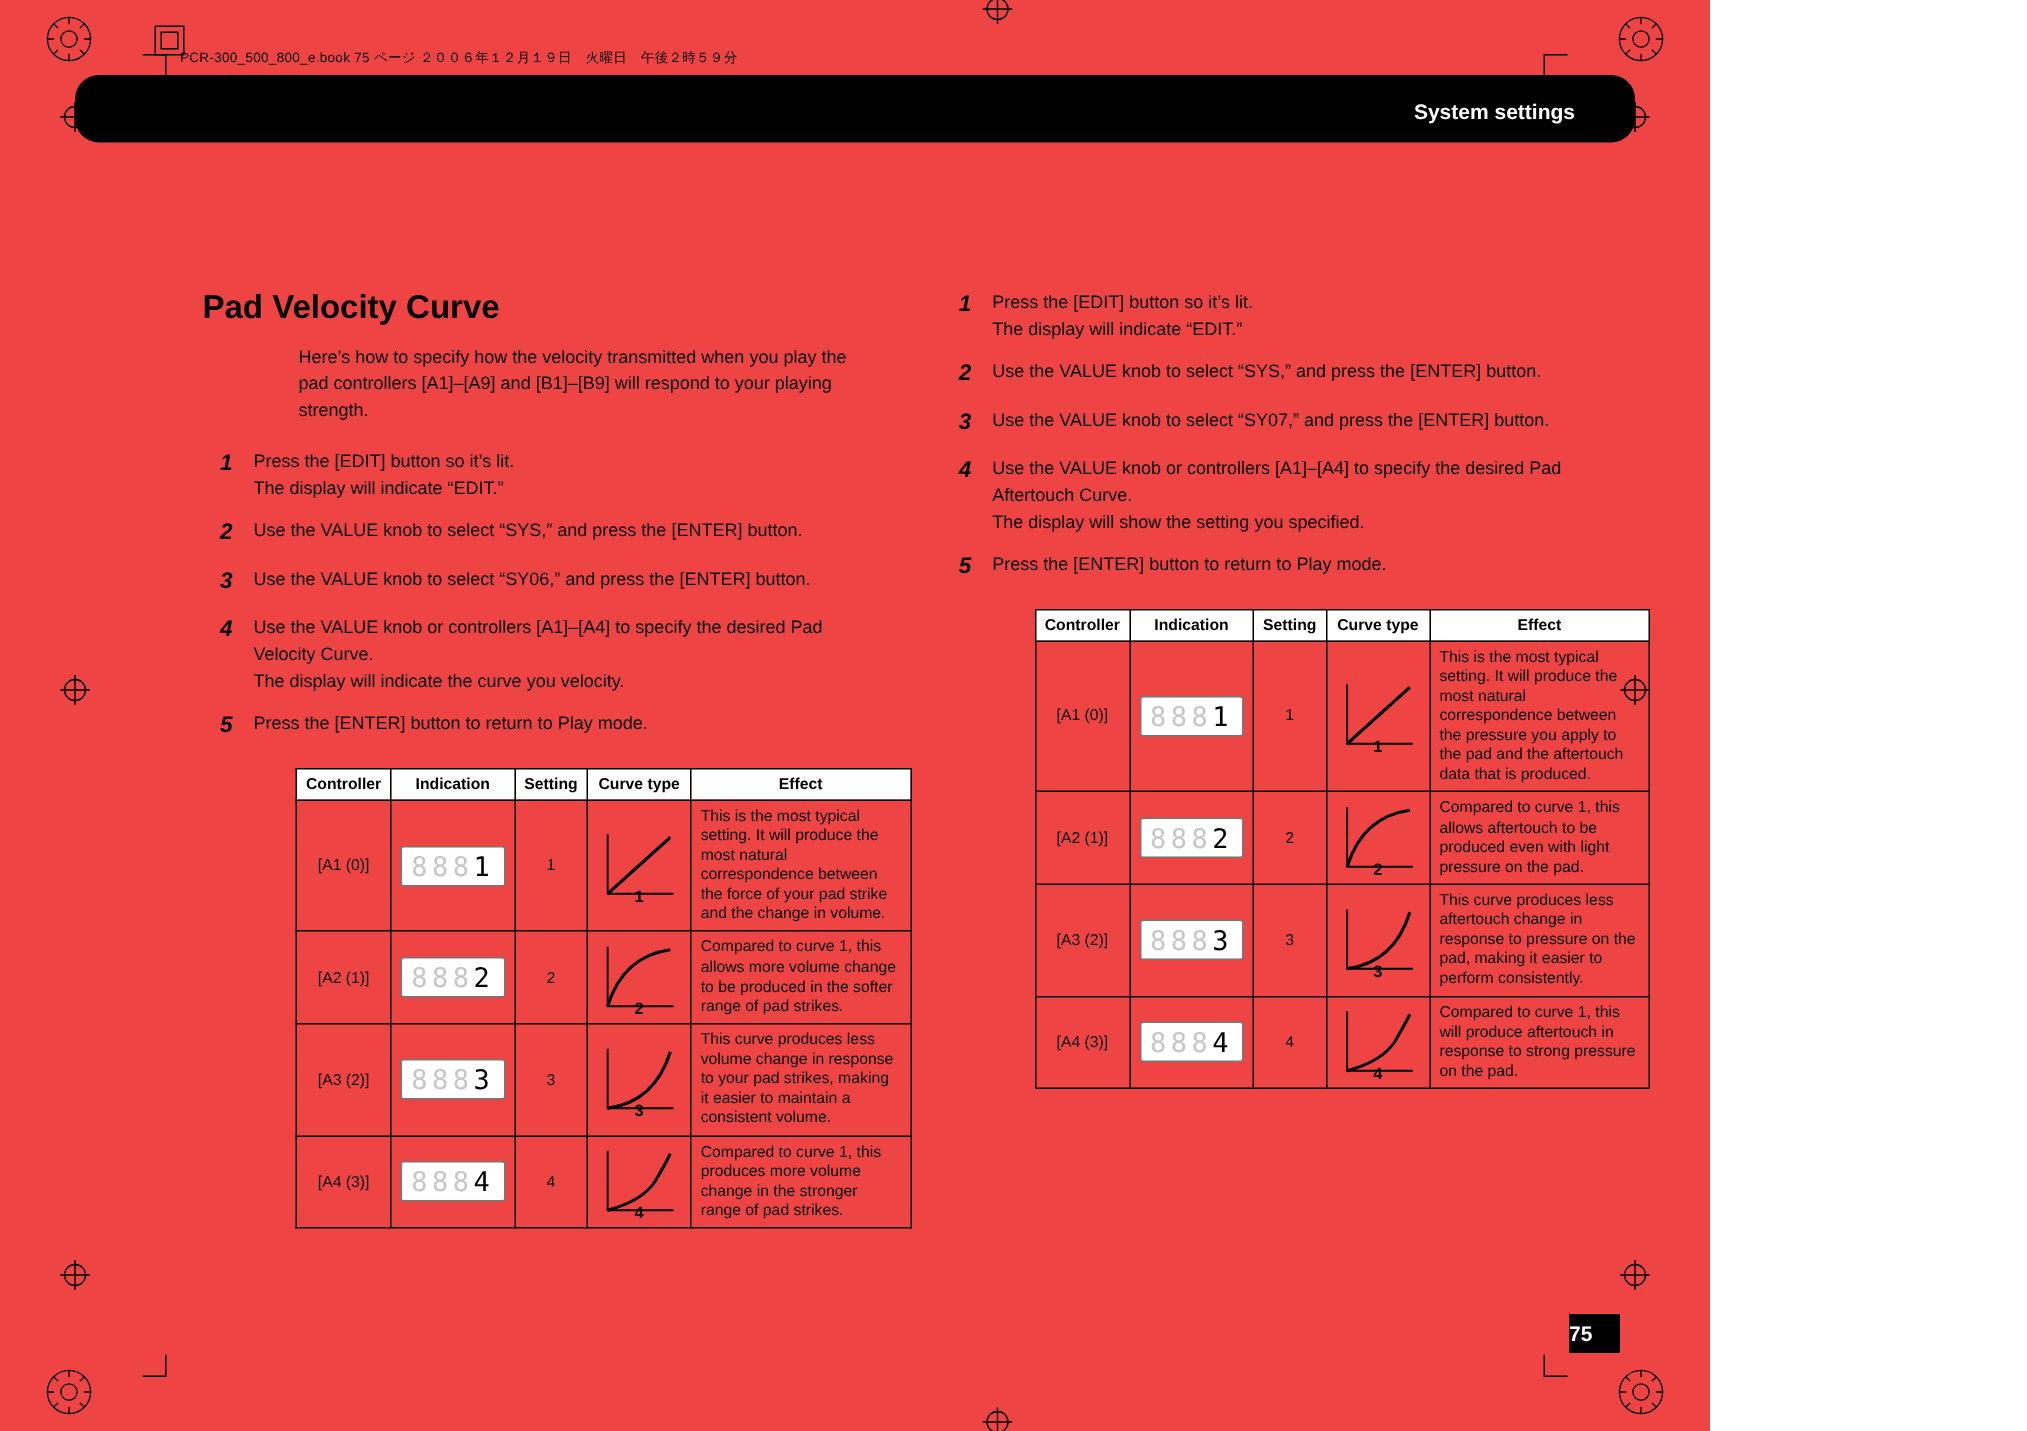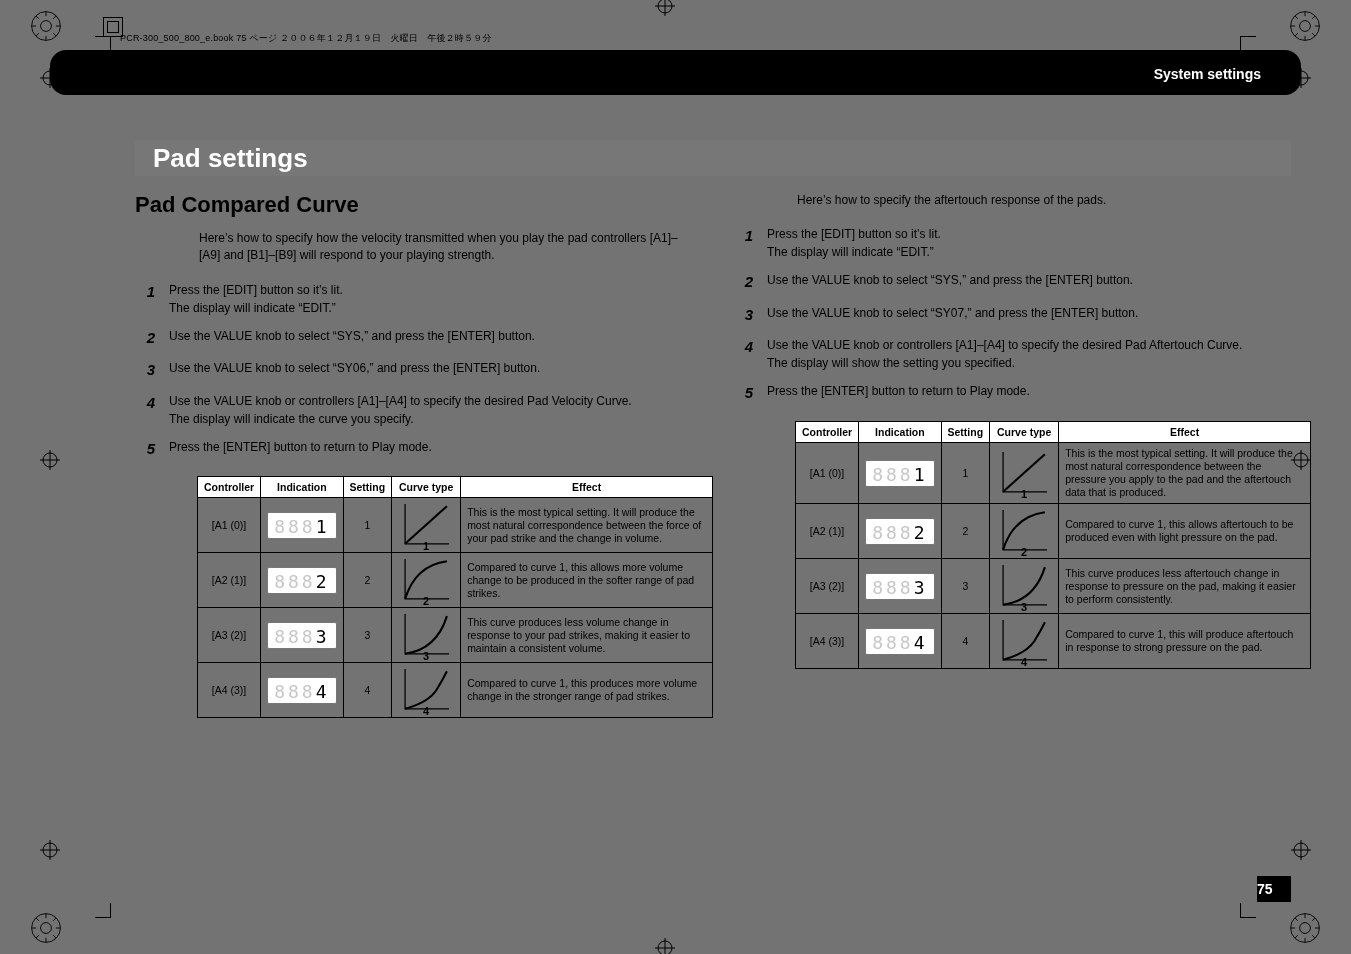--- a/index.html
+++ b/index.html
@@ -1,16 +1,16 @@
 <!DOCTYPE html>
 <html><head>
 <meta charset="utf-8">
 <style>
   html, body { margin:0; padding:0; background:#fff; font-family: Arial, Helvetica, sans-serif; color:#000; }
-  .page-wrap { width:1351px; height:954px; position:relative; overflow:hidden; background:#737373;text-decoration:underline; }
+  .page-wrap { width:1140px; height:954px; position:relative; overflow:hidden; background:#ef4444;text-decoration:underline; }
 
   .crop-mark { position:absolute; width:20px; height:20px; }
   .crop-gear { position:absolute; width:36px; height:36px; }
   .crop-gear svg, .crop-mark svg { width:100%; height:100%; }
 
   .book-line { position:absolute; top:32px; left:120px; font-size:9px; letter-spacing:0.2px; }
   .book-box { position:absolute; top:17px; left:103px; width:20px; height:20px; border:1px solid #000; box-sizing:border-box;}
   .book-box:after { content:""; position:absolute; top:3px; left:3px; width:10px; height:10px; border:1px solid #000; }
 
   .crop-line-h { position:absolute; height:1px; background:#000; }
@@ -124,28 +124,25 @@
 <div class="crop-line-h" style="bottom:36px;right:95px;width:15px"></div>
 <div class="crop-line-v" style="bottom:36px;right:110px;height:15px"></div>
 
 <div class="book-box"></div>
 <div class="book-line">PCR-300_500_800_e.book 75 ページ ２００６年１２月１９日　火曜日　午後２時５９分</div>
 
 <div class="content">
   <div class="sys-header">
     <span>System settings</span>
   </div>
-  <div class="pad-title-bar">
-    <span>Pad settings</span>
-  </div>
 
   <div class="columns">
 
     <div class="col">
-      <h2>Pad Compared Curve</h2>
+      <h2>Pad Velocity Curve</h2>
       <div class="intro">Here’s how to specify how the velocity transmitted when you play the pad controllers [A1]–[A9] and [B1]–[B9] will respond to your playing strength.</div>
       <ol class="steps" id="steps-left">
             <li>
               <span class="step-num">1</span>
               <span class="step-body">
                 <span class="sub">Press the [EDIT] button so it’s lit.</span>
                 <span class="sub">The display will indicate “EDIT.”</span>
               </span>
             </li>
             <li>
@@ -157,21 +154,21 @@
             <li>
               <span class="step-num">3</span>
               <span class="step-body">
                 <span class="sub">Use the VALUE knob to select “SY06,” and press the [ENTER] button.</span>
               </span>
             </li>
             <li>
               <span class="step-num">4</span>
               <span class="step-body">
                 <span class="sub">Use the VALUE knob or controllers [A1]–[A4] to specify the desired Pad Velocity Curve.</span>
-                <span class="sub">The display will indicate the curve you specify.</span>
+                <span class="sub">The display will indicate the curve you velocity.</span>
               </span>
             </li>
             <li>
               <span class="step-num">5</span>
               <span class="step-body">
                 <span class="sub">Press the [ENTER] button to return to Play mode.</span>
               </span>
             </li>
           </ol>
       <table class="curve" id="table-left">
@@ -243,21 +240,20 @@
     <div class="curve-label">4</div>
   </div>
                 </td>
                 <td class="effect">Compared to curve 1, this produces more volume change in the stronger range of pad strikes.</td>
               </tr>
             </tbody>
           </table>
     </div>
 
     <div class="col">
-      <div class="intro">Here’s how to specify the aftertouch response of the pads.</div>
       <ol class="steps" id="steps-right">
             <li>
               <span class="step-num">1</span>
               <span class="step-body">
                 <span class="sub">Press the [EDIT] button so it’s lit.</span>
                 <span class="sub">The display will indicate “EDIT.”</span>
               </span>
             </li>
             <li>
               <span class="step-num">2</span>

